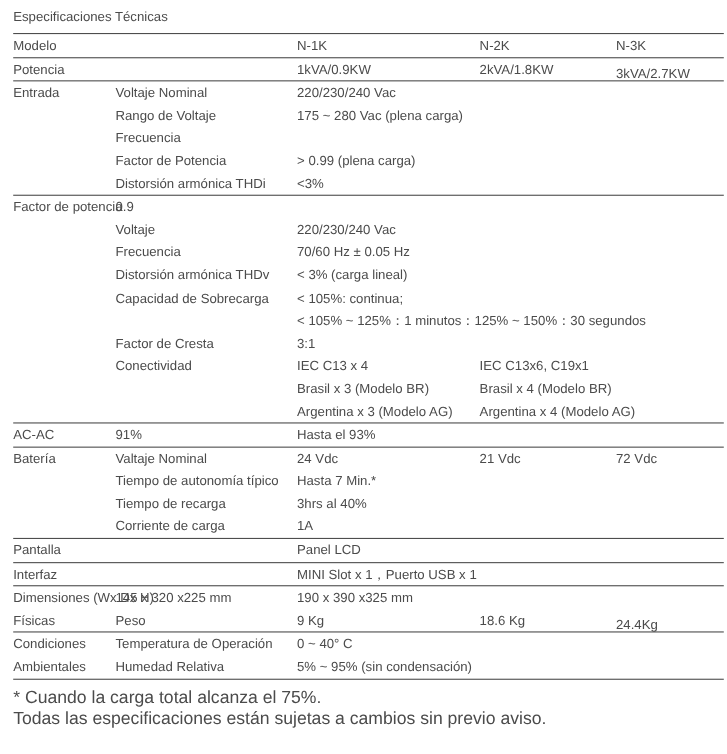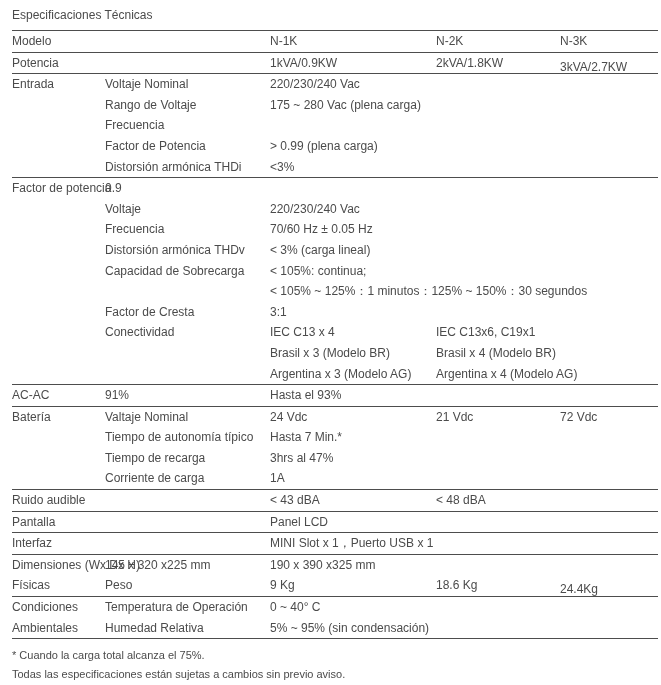--- a/index.html
+++ b/index.html
@@ -42,21 +42,21 @@
     white-space: nowrap;
     overflow: visible;
   }
   .dip {
     transform: translateY(3.5px);
   }
   .footnotes {
     margin-top: 7px;
   }
   .footnote-line {
-    font-size: 11px;
+    font-size: 16px;
     line-height: 19px;
     white-space: nowrap;
   }
 </style>
 </head>
 <body>
 
 <div class="page">
   <div class="title">Especificaciones Técnicas</div>
   <div class="spec-table" id="specTable">
@@ -204,38 +204,29 @@
         <div class="row">
           <div class="cell c0"></div>
           <div class="cell c1">Tiempo de autonomía típico</div>
           <div class="cell c2">Hasta 7 Min.*</div>
           <div class="cell c3"></div>
           <div class="cell c4"></div>
         </div>
         <div class="row">
           <div class="cell c0"></div>
           <div class="cell c1">Tiempo de recarga</div>
-          <div class="cell c2">3hrs al 47%</div>
+          <div class="cell c2">3hrs al 40%</div>
           <div class="cell c3"></div>
           <div class="cell c4"></div>
         </div>
         <div class="row">
           <div class="cell c0"></div>
           <div class="cell c1">Corriente de carga</div>
           <div class="cell c2">1A</div>
           <div class="cell c3"></div>
-          <div class="cell c4"></div>
-        </div>
-      </div>
-      <div class="section">
-        <div class="row">
-          <div class="cell c0">Ruido audible</div>
-          <div class="cell c1"></div>
-          <div class="cell c2">&lt; 43 dBA</div>
-          <div class="cell c3">&lt; 48 dBA</div>
           <div class="cell c4"></div>
         </div>
       </div>
       <div class="section">
         <div class="row">
           <div class="cell c0">Pantalla</div>
           <div class="cell c1"></div>
           <div class="cell c2">Panel LCD</div>
           <div class="cell c3"></div>
           <div class="cell c4"></div>

